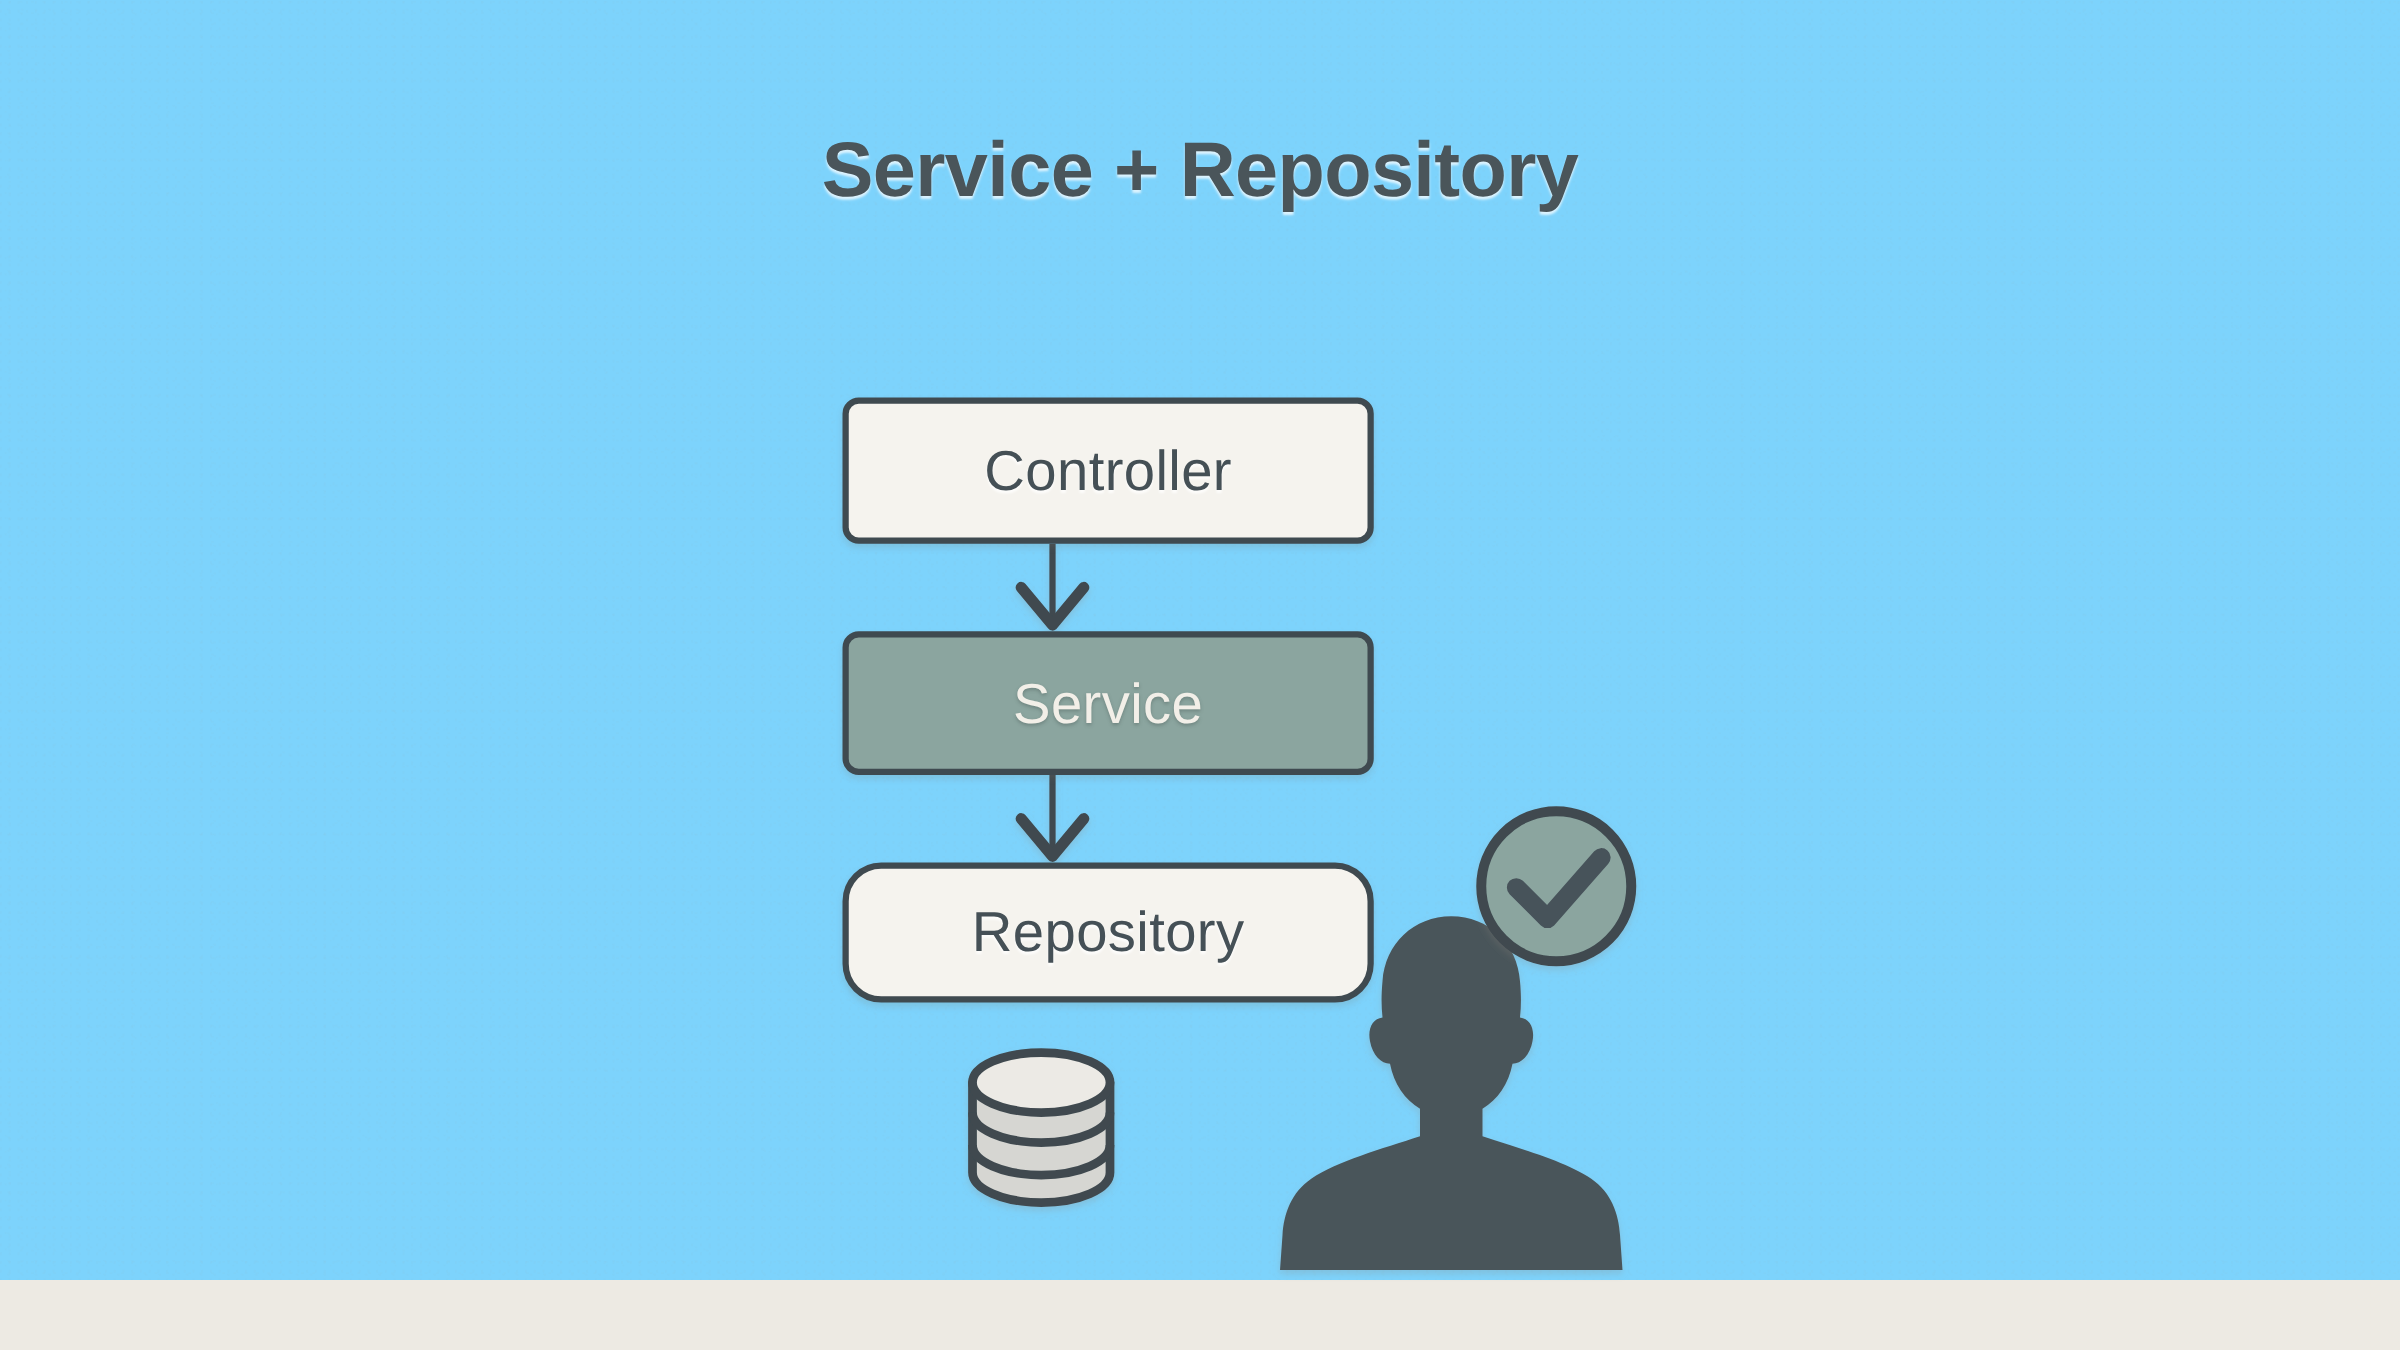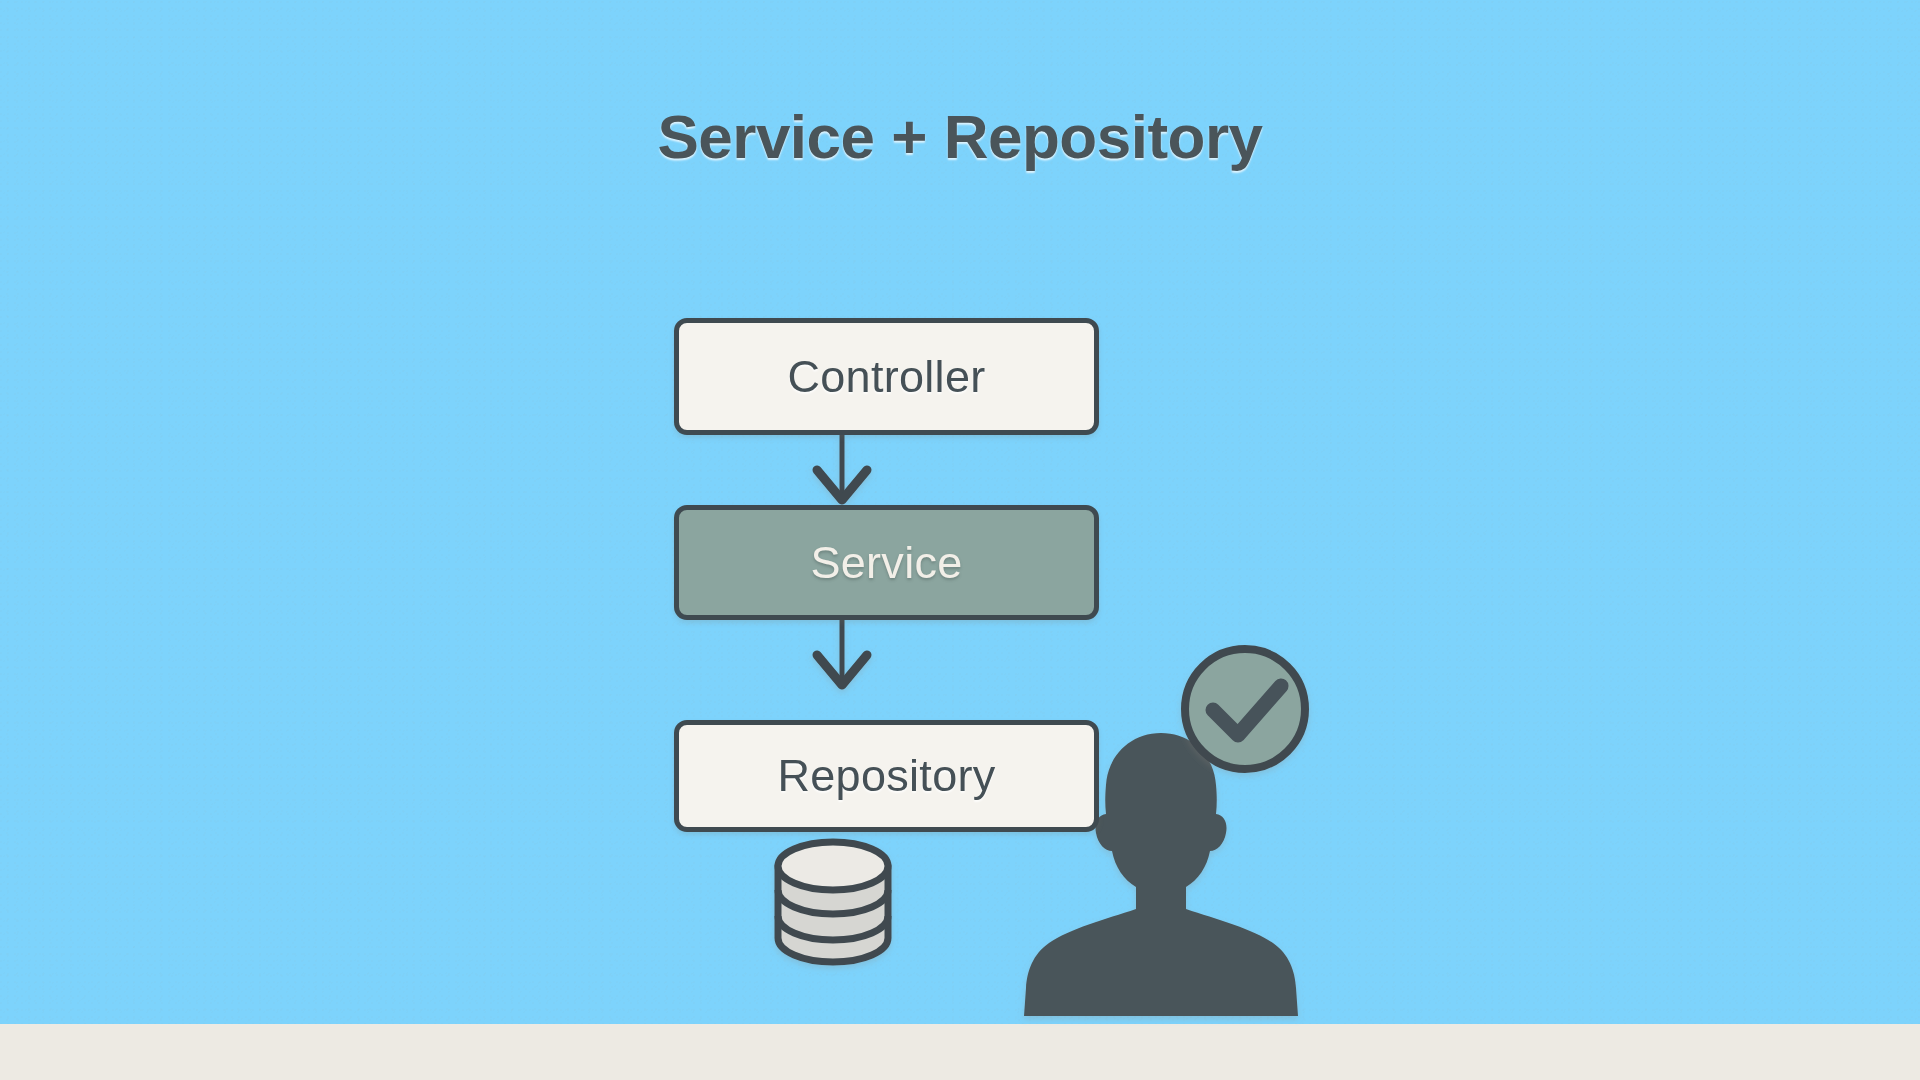--- a/index.html
+++ b/index.html
@@ -71,21 +71,21 @@
     color: #455056;
     text-shadow: 0 2px 2px rgba(255,255,255,.8);
   }
   .node.accent {
     background: #8ba59f;
     color: #f2efe8;
     text-shadow: 0 2px 3px rgba(60,75,72,.35);
   }
   #node-controller { top: 318px; }
   #node-service    { top: 505px; height: 115px; }
-  #node-repository { top: 720px; height: 112px; }
+  #node-repository { top: 690px; height: 112px; border-radius: 31px; }
 
   svg.overlay {
     position: absolute;
     left: 0;
     top: 0;
     width: 1920px;
     height: 1080px;
     overflow: visible;
   }
 </style>

